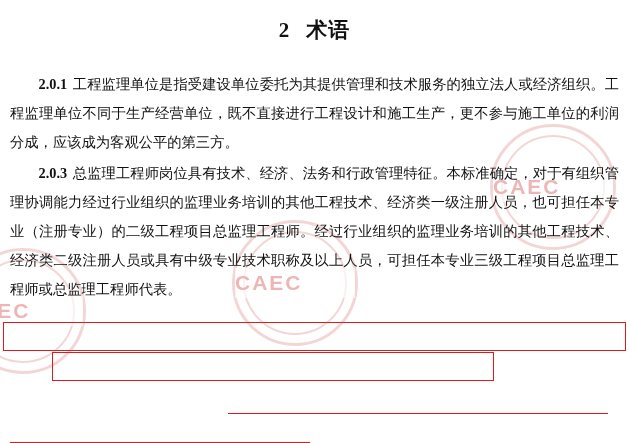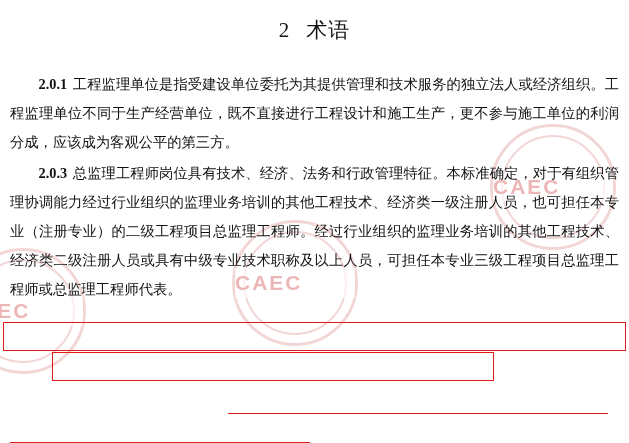--- a/index.html
+++ b/index.html
@@ -61,21 +61,21 @@
   .wm-1 { left: 490px; top: 108px; }
   .wm-2 { left: 232px; top: 204px; }
   .wm-3 { left: -40px; top: 232px; }
 
   
   .doc-title {
     position: relative;
     z-index: 2;
     text-align: center;
     font-size: 21px;
-    font-weight: normal;
+    font-weight: bold;
     letter-spacing: 1px;
     margin: 16px 0 26px 0;
     font-family: "Liberation Serif", serif;
   }
   .doc-title .t-num { margin-right: 16px; }
 
   
   .content {
     position: relative;
     z-index: 2;

